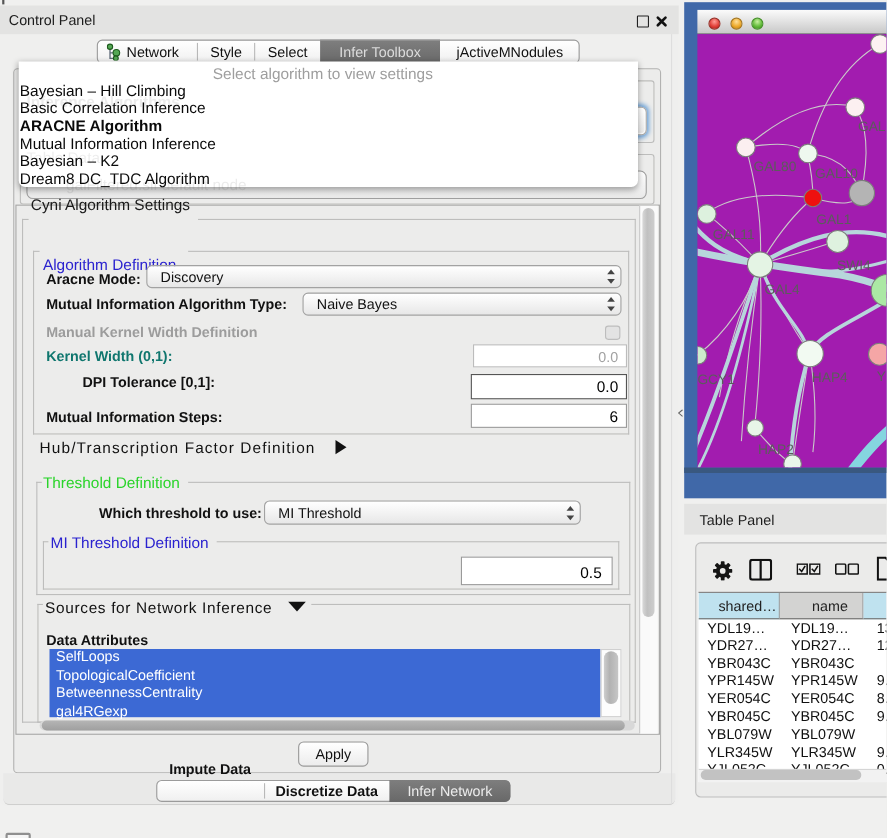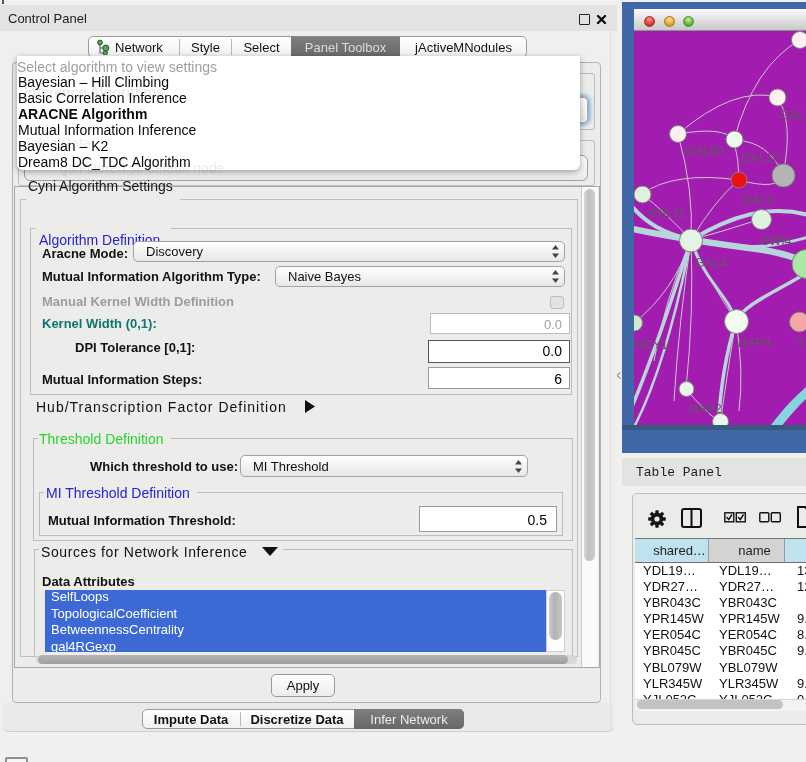--- a/index.html
+++ b/index.html
@@ -35,21 +35,21 @@
     <div class="abs" style="left:0;top:4px;width:91px;height:15px;font-size:13px;color:#111;text-align:center;">&nbsp;&nbsp;&nbsp;Network</div>
 
     <svg class="abs" style="left:9px;top:2px;" width="14" height="17" viewBox="0 0 14 17">
       <path d="M3 6 L3 15 L7 15 M3 10 L7 10" fill="none" stroke="#5f6b78" stroke-width="1.2"></path>
       <circle cx="3" cy="4.5" r="2.4" fill="#55a855" stroke="#1e5c1e" stroke-width="1"></circle>
       <circle cx="8.8" cy="10" r="3" fill="#55a855" stroke="#1e5c1e" stroke-width="1"></circle>
       <circle cx="8.3" cy="15" r="2.2" fill="#55a855" stroke="#1e5c1e" stroke-width="1"></circle>
     </svg>
     <div class="abs" style="left:92px;top:4px;width:51px;height:15px;font-size:13px;color:#111;text-align:center;">Style</div>
     <div class="abs" style="left:144px;top:4px;width:59px;height:15px;font-size:13px;color:#111;text-align:center;">Select</div>
-    <div class="abs" style="left:203px;top:4px;width:109px;height:15px;font-size:13px;color:#dcdcdc;text-align:center;">Panel Toolbox</div>
+    <div class="abs" style="left:203px;top:4px;width:109px;height:15px;font-size:13px;color:#dcdcdc;text-align:center;">Infer Toolbox</div>
     <div class="abs" style="left:312px;top:4px;width:127px;height:15px;font-size:13px;color:#111;text-align:center;">jActiveMNodules</div>
   </div>
 
   <div class="abs" style="left:12px;top:62px;width:589px;height:641px;background:#ececeb;border:1px solid #b2b2b1;border-radius:4px;box-sizing:border-box;"></div>
   <div class="abs" style="left:3px;top:703px;width:611px;height:29px;background:#e9e9e8;border-bottom:1px solid #cfcfce;border-radius:0 0 6px 6px;box-sizing:border-box;"></div>
 
   <div class="abs" style="left:18px;top:73px;width:577px;height:57px;border:1px solid #bdbdbc;border-radius:3px;box-sizing:border-box;"></div>
 
   <div class="abs" style="left:24px;top:97px;width:564px;height:26px;background:linear-gradient(#fff,#e9e9e9);border:1px solid #a9a9a9;border-radius:5px;box-sizing:border-box;box-shadow:0 0 4px 2px #6ea3d8, inset 0 0 1px 1px #fff;"></div>
   <div class="abs" style="left:18px;top:140px;width:577px;height:46px;border:1px solid #bdbdbc;border-radius:3px;box-sizing:border-box;"></div>
@@ -117,21 +117,20 @@
   <svg class="abs" style="left:514px;top:459px;" width="9" height="15" viewBox="0 0 9 15">
       <path d="M4.5 1 L8 5.4 L1 5.4 Z" fill="#444"></path>
       <path d="M4.5 14 L1 9.6 L8 9.6 Z" fill="#444"></path>
     </svg>
 
   <div class="abs" style="left:39px;top:492px;width:524px;height:44px;border:1px solid #bdbdbc;border-top:none;box-sizing:border-box;"></div>
   <div class="abs" style="left:39px;top:492px;width:5px;height:1px;background:#bdbdbc;"></div>
   <div class="abs" style="left:197px;top:492px;width:366px;height:1px;background:#bdbdbc;"></div>
   <div class="abs" style="left:46px;top:485px;font-size:14px;color:#2a22cf;">MI Threshold Definition</div>
 
-  <div class="abs bold" style="left:48px;top:513px;font-size:13px;color:#111;">Mutual Information Threshold:</div>
   <div class="abs" style="left:419px;top:506px;width:138px;height:26px;background:#fff;border:1px solid #9a9a9a;box-sizing:border-box;"></div>
   <div class="abs" style="left:419px;top:512px;width:128px;font-size:14px;color:#000;text-align:right;">0.5</div>
 
   <div class="abs" style="left:34px;top:549px;width:539px;height:108px;border:1px solid #bdbdbc;border-top:none;box-sizing:border-box;"></div>
   <div class="abs" style="left:34px;top:549px;width:5px;height:1px;background:#bdbdbc;"></div>
   <div class="abs" style="left:283px;top:549px;width:290px;height:1px;background:#bdbdbc;"></div>
   <div class="abs" style="left:41px;top:544px;font-size:14px;letter-spacing:0.6px;color:#111;">Sources for Network Inference</div>
   <svg class="abs" style="left:261px;top:546px;" width="18" height="11" viewBox="0 0 18 11">
       <path d="M1 1 L17 1 L9 10 Z" fill="#111"></path>
     </svg>
@@ -145,32 +144,32 @@
 
   <div class="abs" style="left:36px;top:655px;width:541px;height:9px;background:#d8d8d8;border-radius:5px;"></div>
   <div class="abs" style="left:38px;top:655px;width:530px;height:9px;background:linear-gradient(#b5b5b5,#9f9f9f);border-radius:5px;"></div>
 
   <div class="abs" style="left:271px;top:674px;width:64px;height:23px;background:linear-gradient(#ffffff,#ececec);border:1px solid #999;border-radius:5px;box-sizing:border-box;"></div>
   <div class="abs" style="left:271px;top:678px;width:64px;text-align:center;font-size:13px;color:#111;">Apply</div>
 
   <div class="abs" style="left:142px;top:709px;width:322px;height:20px;background:linear-gradient(#ffffff,#f0f0f0);border:1px solid #9b9b9b;border-radius:5px;box-sizing:border-box;"></div>
   <div class="abs" style="left:240px;top:712px;width:1px;height:14px;background:#b8b8b8;"></div>
   <div class="abs" style="left:354px;top:709px;width:110px;height:20px;background:linear-gradient(#7e7e7e,#686868);border-radius:0 5px 5px 0;"></div>
-  <div class="abs" style="left:142px;top:712px;width:98px;height:15px;font-size:13px;color:#111;text-align:center;font-weight:bold;">Impute Data</div>
+  <div class="abs" style="left:142px;top:692px;width:98px;height:15px;font-size:13px;color:#111;text-align:center;font-weight:bold;">Impute Data</div>
   <div class="abs" style="left:240px;top:712px;width:114px;height:15px;font-size:13px;color:#111;text-align:center;font-weight:bold;">Discretize Data</div>
   <div class="abs" style="left:354px;top:712px;width:110px;height:15px;font-size:13px;color:#ececec;text-align:center;">Infer Network</div>
 
   <div class="abs" style="left:5px;top:757px;width:19px;height:10px;background:#f5f5f5;border:2px solid #8f8f8f;border-radius:2px;"></div>
 
   <div class="abs" style="left:17px;top:56px;width:563px;height:114px;background:#fff;border-radius:0 0 6px 6px;box-shadow:0 2px 6px rgba(0,0,0,0.35);"></div>
 
   <div class="abs" style="left:24px;top:84px;font-size:14px;color:rgba(60,60,60,0.10);font-weight:bold;">Inference Algorithms</div>
   <div class="abs" style="left:24px;top:135px;font-size:14px;color:rgba(60,60,60,0.09);">Table Data</div>
   <div class="abs" style="left:60px;top:160px;font-size:14px;color:rgba(60,60,60,0.10);">galFiltered.sif default node</div>
-  <div class="abs" style="left:17px;top:59px;width:553px;text-align:left;font-size:14px;color:#9e9e9e;">Select algorithm to view settings</div>
+  <div class="abs" style="left:17px;top:59px;width:553px;text-align:center;font-size:14px;color:#9e9e9e;">Select algorithm to view settings</div>
   <div class="abs" style="left:18px;top:74px;font-size:14px;color:#0a0a0a;line-height:16px;">Bayesian – Hill Climbing<br>Basic Correlation Inference<br><span class="bold">ARACNE Algorithm</span><br>Mutual Information Inference<br>Bayesian – K2<br>Dream8 DC_TDC Algorithm</div>
 
   <div class="abs" style="left:610px;top:31px;width:1px;height:700px;background:#dedede;"></div>
   <svg class="abs" style="left:616px;top:372px;" width="5" height="7" viewBox="0 0 5 7">
       <path d="M4.5 0.5 L1 3.5 L4.5 6.5" fill="none" stroke="#666" stroke-width="1"></path>
     </svg>
 
   <div class="abs" style="left:622px;top:2px;width:184px;height:451px;background:#4068a8;"></div>
   <div class="abs" style="left:622px;top:425px;width:184px;height:5px;background:#395880;"></div>
 
@@ -243,21 +242,21 @@
         <text x="127" y="214">SWI4</text>
         <text x="0" y="318">GCY1</text>
         <text x="104" y="316">HAP4</text>
         <text x="163" y="315">Y</text>
         <text x="55" y="382">HAP2</text>
       </g>
     </svg>
   </div>
 
   <div class="abs" style="left:622px;top:458px;width:184px;height:28px;background:#e3e3e2;"></div>
-  <div class="abs" style="left:636px;top:465px;font-size:13px;color:#1c1c1c;font-family:Liberation Mono, monospace;">Table Panel</div>
+  <div class="abs" style="left:636px;top:465px;font-size:13px;color:#1c1c1c;">Table Panel</div>
 
   <div class="abs" style="left:632px;top:493px;width:182px;height:232px;background:#ebebea;border:1px solid #bdbdbd;border-radius:5px 0 0 5px;box-sizing:border-box;"></div>
 
   <svg class="abs" style="left:648px;top:510px;" width="18" height="18" viewBox="0 0 18 18">
     <g fill="#151515">
       <circle cx="9" cy="9" r="6.2"></circle>
       <g>
         <rect x="7.3" y="0.2" width="3.4" height="4" rx="0.8"></rect>
         <rect x="7.3" y="13.8" width="3.4" height="4" rx="0.8"></rect>
         <rect x="0.2" y="7.3" width="4" height="3.4" rx="0.8"></rect>

